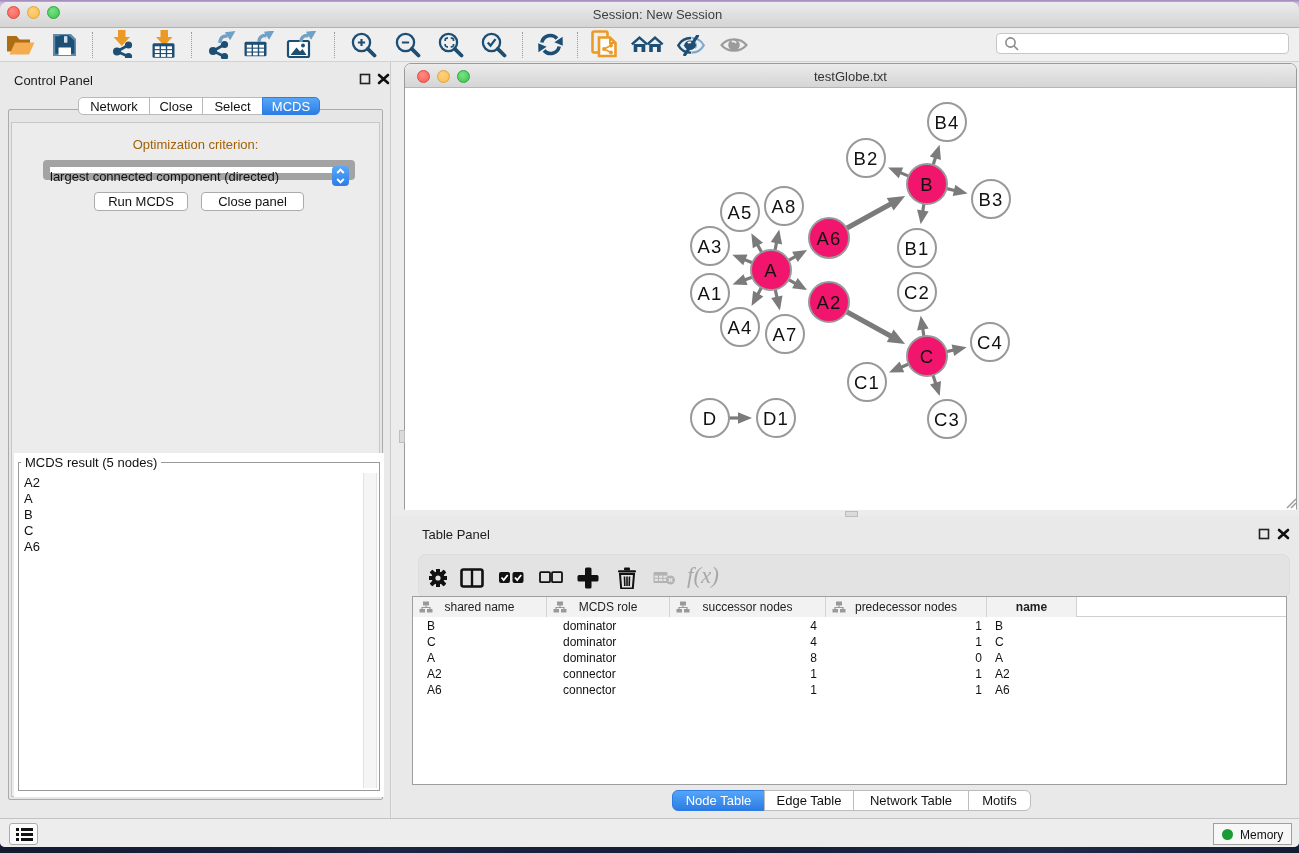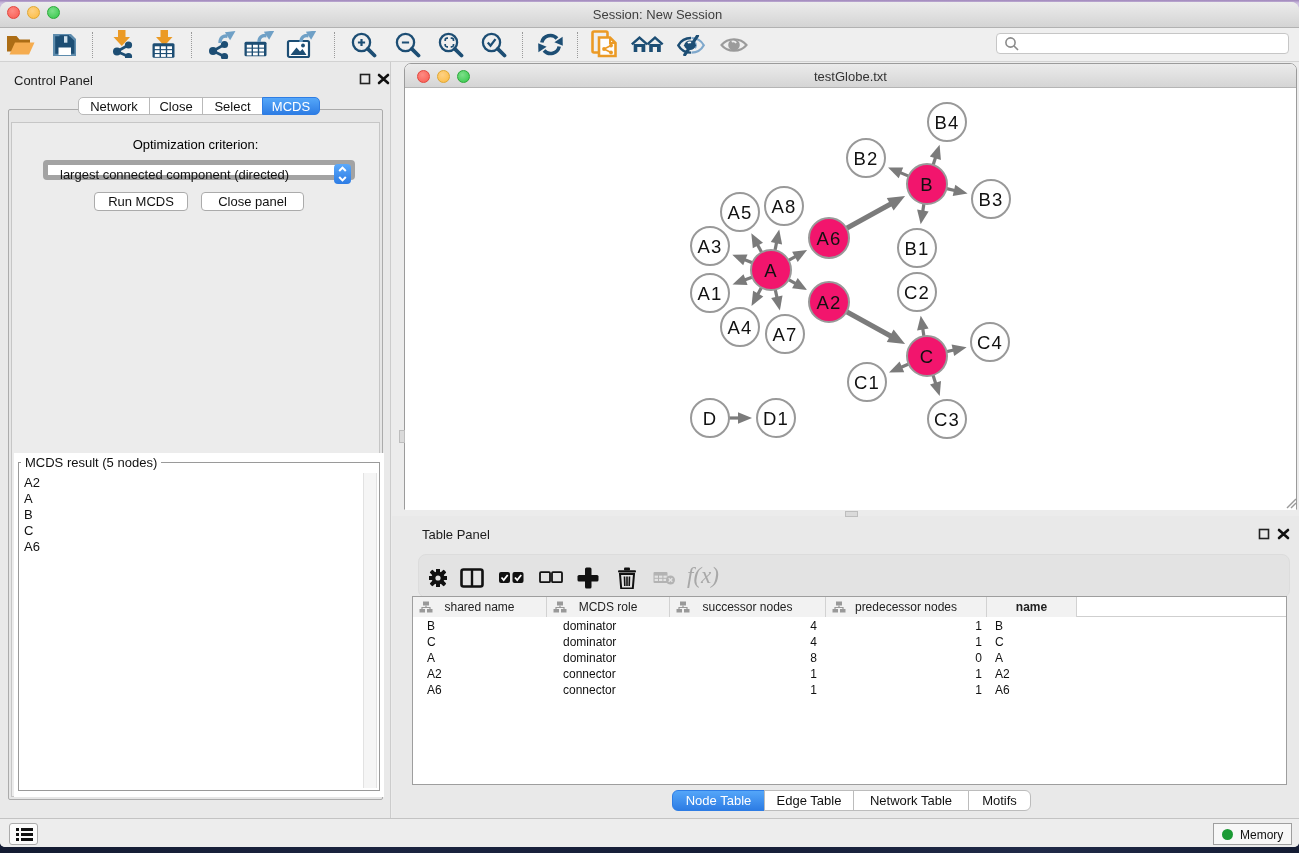--- a/index.html
+++ b/index.html
@@ -27,22 +27,22 @@
 #cp .hdr { position:absolute; left:14px; top:11px; font-size:13px; color:#1c1c1c; }
 .panebtn { position:absolute; font-size:12px; color:#111; }
 #cptabs { position:absolute; left:78px; top:35px; height:19px; z-index:5; }
 .tab { position:absolute; top:0; height:18px; line-height:17px; text-align:center; font-size:13px; color:#111; background:#fff; border:1px solid #b9b9b9; }
 #tabN { left:0; width:72px; border-radius:5px 0 0 5px; }
 #tabS { left:71px; width:54px; }
 #tabE { left:124px; width:61px; }
 #tabM { left:184px; width:58px; border-radius:0 5px 5px 0; background:linear-gradient(#55a7f9,#2e7de4); border-color:#2e7de4; color:#fff; }
 #cpouter { position:absolute; left:8px; top:47px; width:375px; height:691px; background:#e6e6e6; border:1px solid #ababab; border-radius:2px; }
 #cpinner { position:absolute; left:2px; top:12px; width:369px; height:675px; background:#ececec; border:1px solid #c6c6c6; }
-#optlabel { position:absolute; left:0; top:14px; width:100%; text-align:center; font-size:13px; color:#000000; }
-#dropdown { position:absolute; left:31px; top:37px; width:312px; height:20px; background:#fff; border:5px solid #a3a3a3; border-radius:4px; font-size:13px; color:#111; line-height:19px; padding-left:12px; }
+#optlabel { position:absolute; left:0; top:14px; width:100%; text-align:center; font-size:13px; color:#a16207; }
+#dropdown { position:absolute; left:31px; top:37px; width:312px; height:20px; background:#fff; border:7px solid #a3a3a3; border-radius:4px; font-size:13px; color:#111; line-height:19px; padding-left:0; }
 #ddspin { position:absolute; right:-1px; top:-1px; width:17px; height:20px; border-radius:4px; background:linear-gradient(#5ba9fa,#2d7ce4); }
 .btn { position:absolute; height:19px; background:#fff; border:1px solid #ababab; border-radius:4px; text-align:center; font-size:13px; color:#111; line-height:18px; }
 
 #resultwrap { position:absolute; left:2px; top:330px; width:370px; height:344px; background:#fff; }
 #fs { position:absolute; left:4px; top:9px; width:362px; height:329px; border:1px solid #9a9a9a; }
 #fslegend { position:absolute; left:2px; top:-8px; background:#fff; padding:0 4px; font-size:13px; color:#111; }
 #fslist { position:absolute; left:1px; top:12px; width:345px; font-size:13px; color:#111; line-height:16px; padding-left:4px; }
 #fsscroll { position:absolute; right:2px; top:10px; width:14px; height:315px; background:#f5f5f5; border-left:1px solid #e2e2e2; border-right:1px solid #e2e2e2; }
 
 #netwin { position:absolute; left:404px; top:1px; width:893px; height:447px; background:#fff; border:1px solid #9b9b9b; border-radius:7px 7px 1px 1px; }

